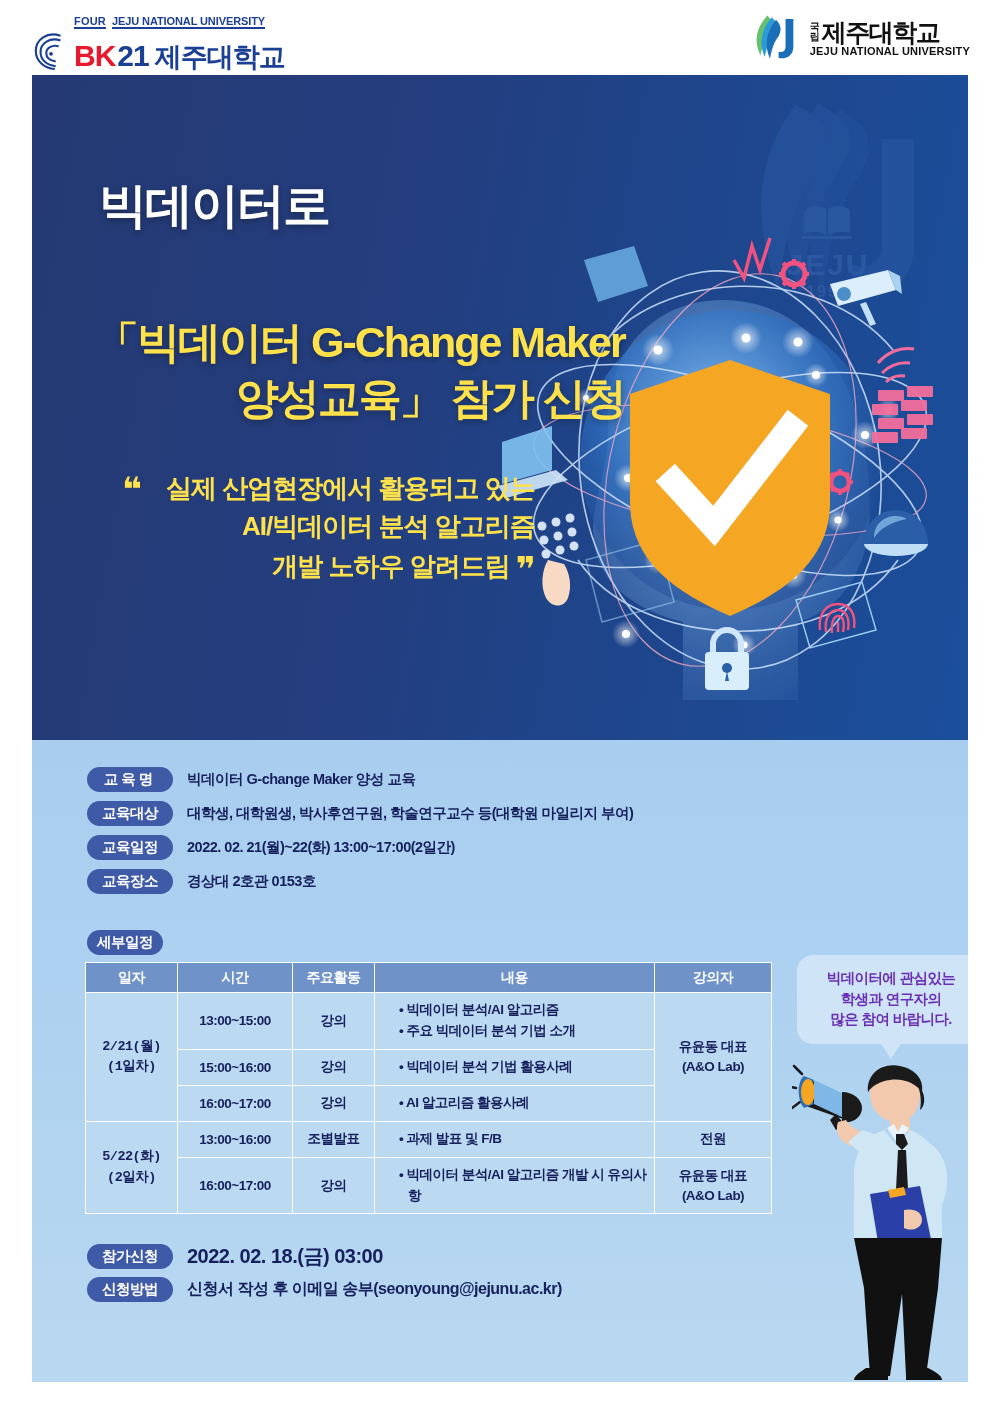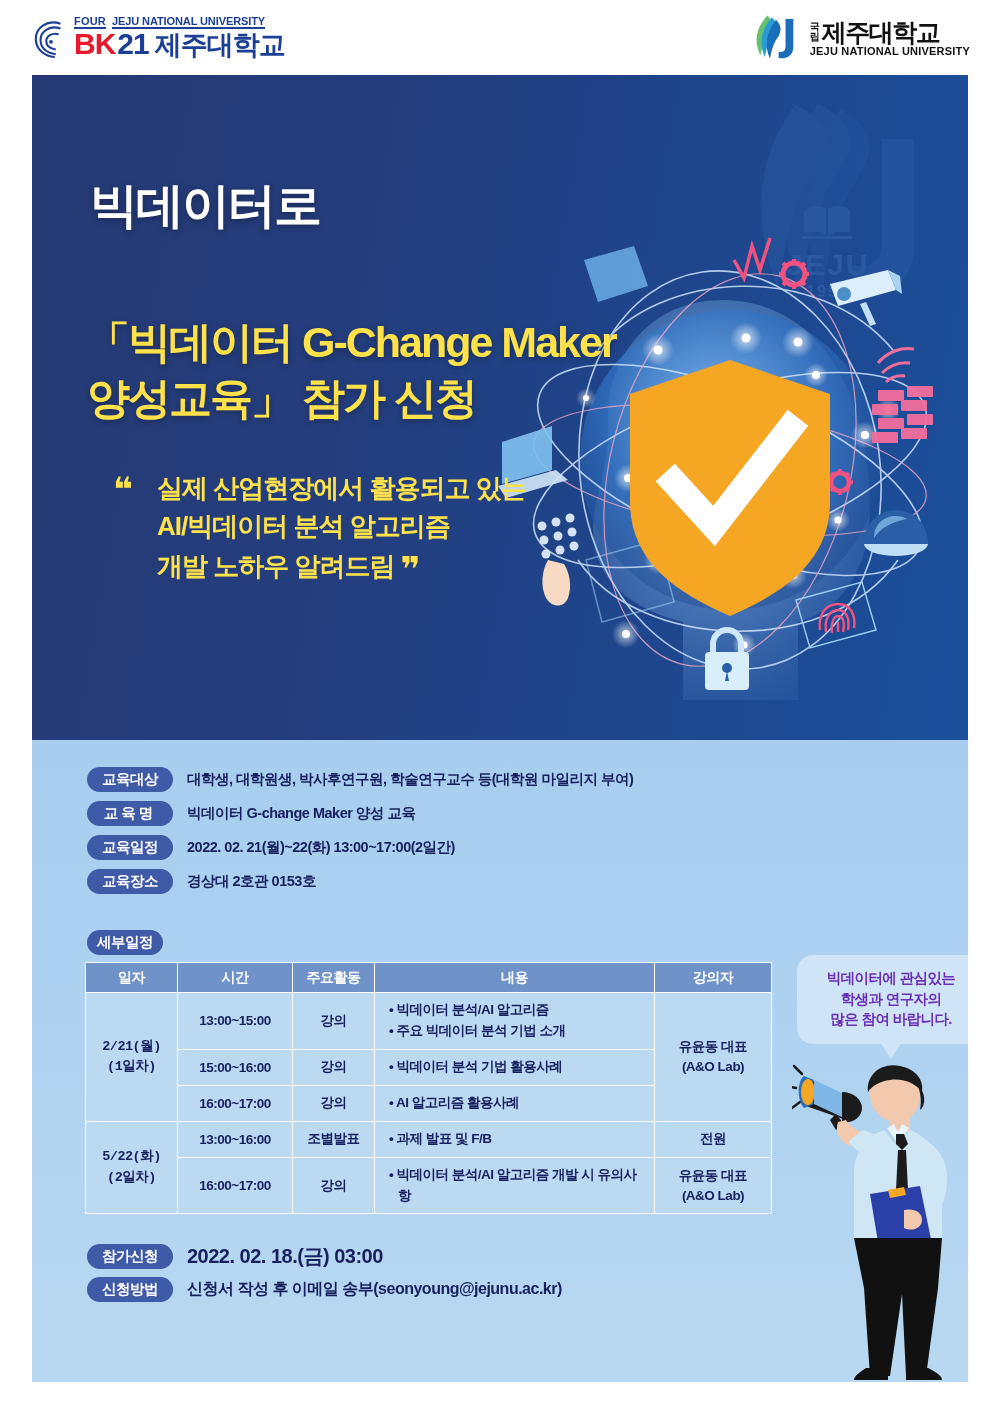--- a/index.html
+++ b/index.html
@@ -5,21 +5,21 @@
   html,body{margin:0;padding:0;background:#ffffff;}
   body{width:1000px;height:1414px;font-family:"Liberation Sans","DejaVu Sans",sans-serif;overflow:hidden;}
   .page{position:relative;width:1000px;height:1414px;background:#ffffff;}
 
   
   .logobar{position:absolute;left:0;top:0;width:1000px;height:75px;background:#fff;}
   .bk21{position:absolute;left:32px;top:16px;display:flex;align-items:flex-end;gap:4px;}
   .bk-head{width:38px;height:40px;position:relative;}
   .bk-head svg{display:block;}
   .bk-txt{display:flex;flex-direction:column;line-height:1;}
-  .bk-top{display:flex;align-items:center;gap:6px;margin-bottom:1px;}
+  .bk-top{display:flex;align-items:center;gap:6px;margin-bottom:13px;}
   .bk-four{font-size:11px;font-weight:bold;color:#1b3f94;letter-spacing:.2px;border-bottom:2px solid #1b3f94;padding-bottom:0px;}
   .bk-jnu{font-size:11px;font-weight:bold;color:#1b3f94;letter-spacing:-.1px;border-bottom:2px solid #1b3f94;}
   .bk-main{display:flex;align-items:baseline;gap:2px;}
   .bk-bk{font-size:30px;font-weight:bold;color:#e8192c;letter-spacing:-1px;line-height:.95;}
   .bk-21{font-size:30px;font-weight:bold;color:#1b3f94;letter-spacing:-1px;line-height:.95;}
   .bk-kr{font-size:27px;font-weight:bold;color:#1b3f94;letter-spacing:-1px;line-height:.95;margin-left:4px;}
 
   .jnu-logo{position:absolute;right:30px;top:12px;display:flex;align-items:center;gap:8px;}
   .jnu-mark{width:52px;height:52px;}
   .jnu-txt{display:flex;flex-direction:column;line-height:1.05;}
@@ -29,21 +29,21 @@
   .jnu-en{font-size:11px;font-weight:bold;color:#111;letter-spacing:.2px;margin-top:1px;}
 
   
   .hero{position:absolute;left:32px;top:75px;width:936px;height:665px;
         background:radial-gradient(circle at 78% 45%, #1d4f96 0%, #1c3f86 30%, #22377b 55%, #253a74 100%);
         overflow:hidden;}
   .hero-bgfade{position:absolute;inset:0;background:linear-gradient(100deg,#253a74 0%,#243d7d 35%,#1f4489 60%,#1b4f9c 100%);}
   
   .wm{position:absolute;right:18px;top:22px;width:210px;height:220px;opacity:.45;}
 
-  .hero-content{position:absolute;left:3px;top:0;width:100%;height:100%;}
+  .hero-content{position:absolute;left:12px;top:0;width:100%;height:100%;text-align:right;}
   .h-title{position:absolute;left:55px;top:100px;color:#ffffff;font-weight:bold;font-size:48px;line-height:1.28;letter-spacing:-2px;
            text-shadow:0 2px 6px rgba(0,0,0,.35);}
   .h-sub{position:absolute;left:52px;top:240px;color:#ffe24a;font-weight:bold;font-size:43px;line-height:1.3;letter-spacing:-2px;
          text-shadow:0 2px 6px rgba(0,0,0,.3);}
   .h-quote{position:absolute;left:78px;top:395px;color:#ffe24a;font-weight:bold;font-size:26px;line-height:1.45;letter-spacing:-1px;}
   .q-open{position:absolute;left:0px;top:2px;color:#ffe24a;font-size:34px;font-weight:bold;line-height:1;font-family:"DejaVu Sans",sans-serif;}
   .q-close{color:#ffe24a;font-size:34px;font-weight:bold;font-family:"DejaVu Sans",sans-serif;vertical-align:-6px;margin-left:6px;}
   .qline{padding-left:44px;white-space:nowrap;}
   .qline.l1{padding-left:44px;}
 
@@ -64,21 +64,21 @@
 
   
   .sched-label{position:absolute;left:55px;top:190px;}
   .sched-label .pill{min-width:74px;}
 
   
   .tbl{position:absolute;left:53px;top:222px;width:686px;border-collapse:collapse;table-layout:fixed;}
   .tbl th{background:#6f93c8;color:#ffffff;font-size:14px;font-weight:bold;height:27px;border:1px solid #ffffff;letter-spacing:-.5px;}
   .tbl td{background:#bcd9f2;color:#16205c;font-size:13.5px;font-weight:bold;border:1px solid #ffffff;letter-spacing:-.5px;
           padding:7px 6px;vertical-align:middle;text-align:center;}
-  .tbl td.left{text-align:left;padding-left:14px;}
+  .tbl td.left{text-align:left;padding-left:24px;}
   .tbl td.left div{text-indent:-9px;padding-left:9px;line-height:1.55;}
   .tbl .c0{width:92px;}
   .tbl .c1{width:115px;}
   .tbl .c2{width:82px;}
   .tbl .c3{width:280px;}
   .tbl .c4{width:117px;}
   .tbl td.day{line-height:1.5;font-family:Liberation Mono, monospace;}
   .tbl td.lect{line-height:1.45;}
 
   
@@ -377,26 +377,26 @@
           <span>개발 노하우 알려드림</span><span class="q-close">❞</span>
         </div>
       </div>
     </div>
   </div>
 
   <div class="body-panel">
 
     <div class="info">
         <div class="inforow">
+          <div class="pill wide">교육명</div>
+          <div class="infoval">빅데이터 G-change Maker 양성 교육</div>
+        </div>
+        <div class="inforow">
           <div class="pill">교육대상</div>
           <div class="infoval">대학생, 대학원생, 박사후연구원, 학술연구교수 등(대학원 마일리지 부여)</div>
-        </div>
-        <div class="inforow">
-          <div class="pill wide">교육명</div>
-          <div class="infoval">빅데이터 G-change Maker 양성 교육</div>
         </div>
         <div class="inforow">
           <div class="pill">교육일정</div>
           <div class="infoval">2022. 02. 21(월)~22(화) 13:00~17:00(2일간)</div>
         </div>
         <div class="inforow">
           <div class="pill">교육장소</div>
           <div class="infoval">경상대 2호관 0153호</div>
         </div>
       </div>

